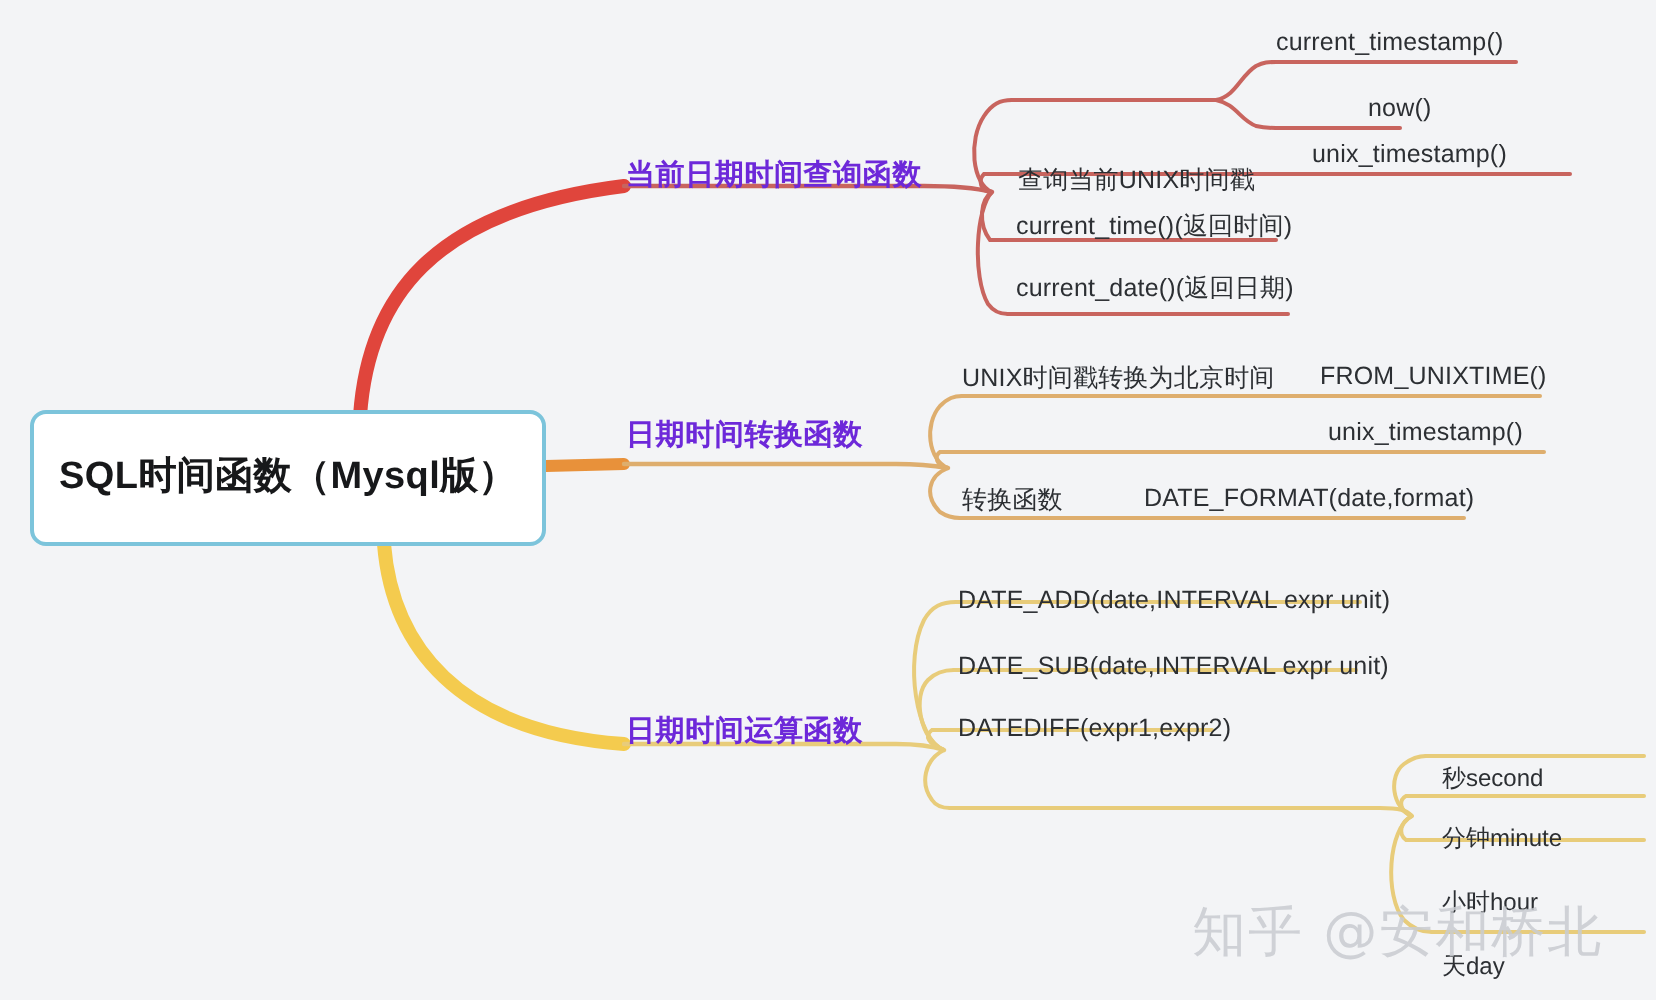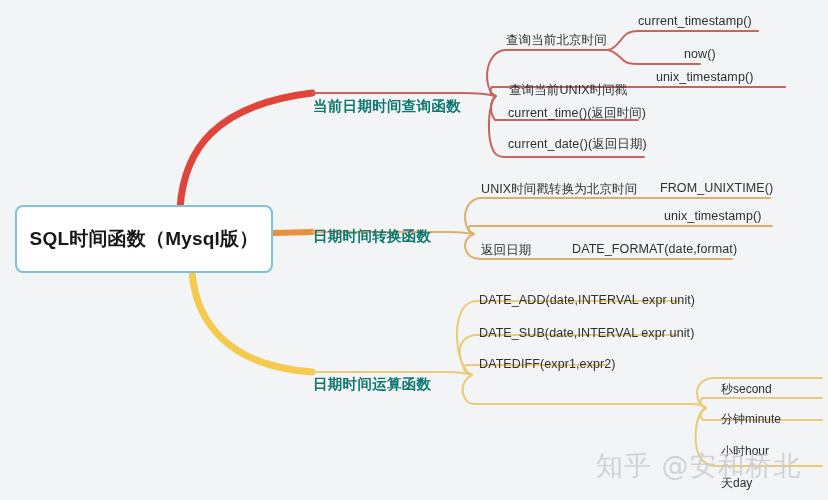--- a/index.html
+++ b/index.html
@@ -48,24 +48,23 @@
     color: #17181a;
     text-align: center;
     line-height: 1.45;
     letter-spacing: 0.2px;
     padding: 0 10px;
   }
   .branch-label {
     position: absolute;
     font-size: 14.5px;
     font-weight: bold;
-    color: #0f766e;
+    color: #6d28d9;
     white-space: nowrap;
     letter-spacing: 0.3px;
-    margin-top: 19px;
   }
   .leaf {
     position: absolute;
     font-size: 12.5px;
     color: #2c2f33;
     white-space: nowrap;
     letter-spacing: 0.1px;
   }
   .leaf.multiline {
     white-space: normal;
@@ -145,38 +144,37 @@
     <path d="M 706 408 C 694 414 692 448 702 460 C 706 464 710 466 716 466" stroke="#e8cc7a" stroke-width="2" fill="none"></path>
     <path d="M 716 466 L 822 466" stroke="#e8cc7a" stroke-width="2" fill="none" stroke-linecap="round"></path>
   </svg>
 
   <div class="root-node">
     <div class="root-label">SQL时间函数（Mysql版）</div>
   </div>
 
   <div class="branch-label" style="left:313px; top:78px;">当前日期时间查询函数</div>
 
-  <div class="leaf" style="left:506px; top:32px;">查询当前北京时间</div>
   <div class="leaf" style="left:638px; top:14px;">current_timestamp()</div>
   <div class="leaf" style="left:638px; top:47px;padding-left:46px;">now()</div>
 
   <div class="leaf" style="left:509px; top:70px;margin-top:12px;">查询当前UNIX时间戳</div>
   <div class="leaf" style="left:656px; top:70px;">unix_timestamp()</div>
 
   <div class="leaf" style="left:508px; top:105px;">current_time()(返回时间)</div>
   <div class="leaf" style="left:508px; top:136px;">current_date()(返回日期)</div>
 
   <div class="branch-label" style="left:313px; top:208px;">日期时间转换函数</div>
 
   <div class="leaf" style="left:481px; top:181px;">UNIX时间戳转换为北京时间</div>
   <div class="leaf" style="left:660px; top:181px;">FROM_UNIXTIME()</div>
 
   <div class="leaf" style="left:664px; top:209px;">unix_timestamp()</div>
 
-  <div class="leaf" style="left:481px; top:242px;">返回日期</div>
+  <div class="leaf" style="left:481px; top:242px;">转换函数</div>
   <div class="leaf" style="left:572px; top:242px;">DATE_FORMAT(date,format)</div>
 
   <div class="branch-label" style="left:313px; top:356px;">日期时间运算函数</div>
 
   <div class="leaf" style="left:479px; top:293px;">DATE_ADD(date,INTERVAL expr unit)</div>
   <div class="leaf" style="left:479px; top:326px;">DATE_SUB(date,INTERVAL expr unit)</div>
   <div class="leaf" style="left:479px; top:357px;">DATEDIFF(expr1,expr2)</div>
 
   <div class="leaf-sub" style="left:721px; top:381px;text-align:right;">秒second</div>
   <div class="leaf-sub" style="left:721px; top:411px;">分钟minute</div>

